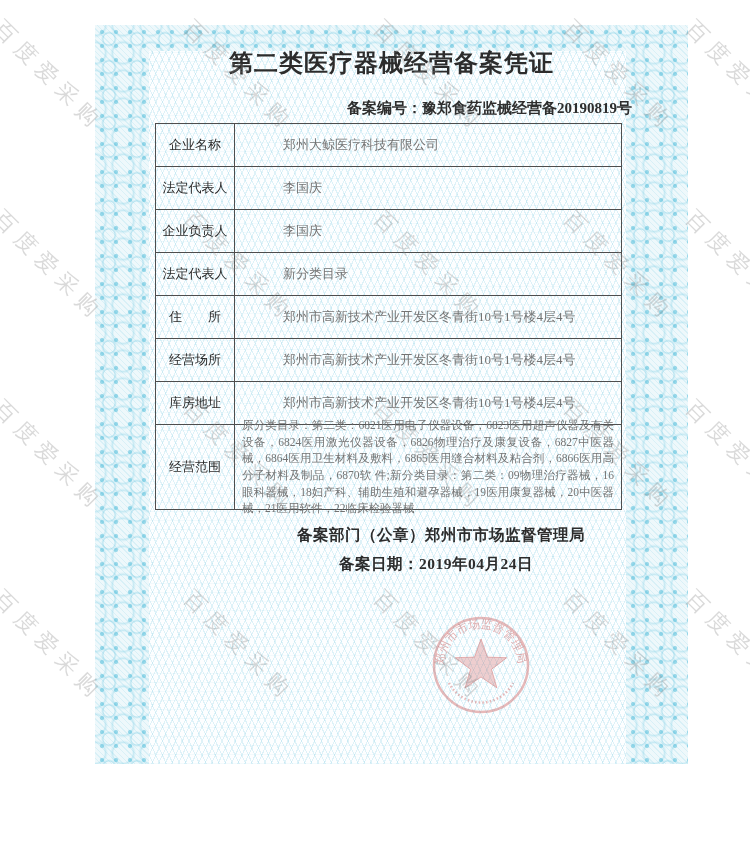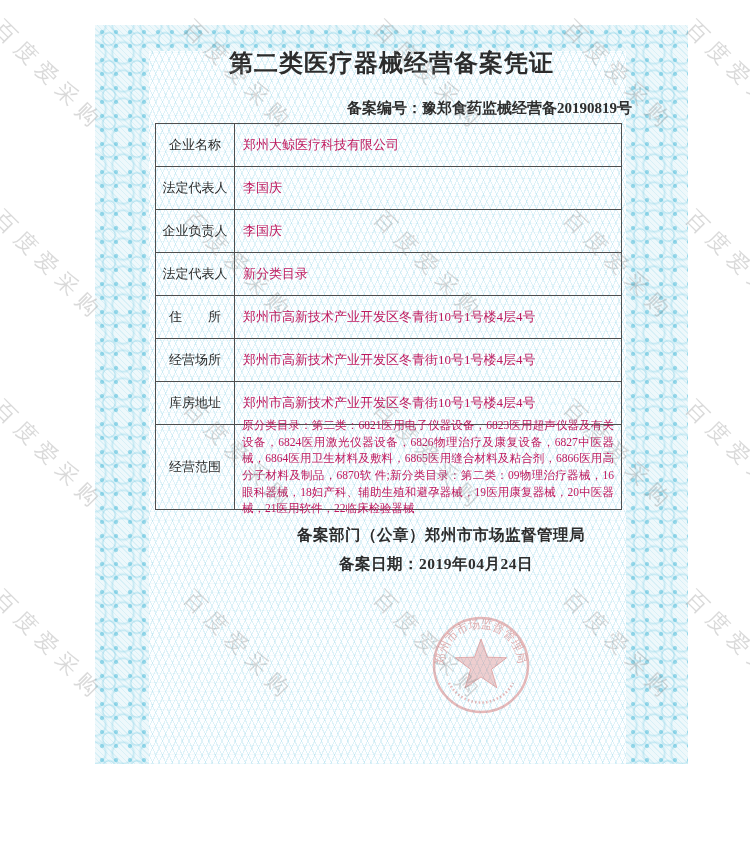--- a/index.html
+++ b/index.html
@@ -35,22 +35,22 @@
   .filing-line{position:absolute;top:99px;right:118px;z-index:2;
     font-size:15px;font-weight:700;color:#2e2e2e;}
   .info-table{position:absolute;left:155px;top:123px;width:465px;z-index:2;
     border:1px solid #4e4e4e;color:#232323;}
   .t-row{display:flex;align-items:stretch;border-top:1px solid #4e4e4e;}
   .t-row:first-child{border-top:none;}
   .t-label{width:78px;min-width:78px;border-right:1px solid #4e4e4e;
     display:flex;align-items:center;justify-content:center;text-align:center;
     font-size:13px;color:#2a2a2a;}
   .t-value{flex:1;display:flex;align-items:center;padding:3px 8px;
-    font-size:13px;color:#be185d;}
-  .t-row.std{height:42px;}
+    font-size:13px;color:#737373;}
+  .t-row.std{height:42px;gap:40px;}
   .t-row.tall{height:84px;}
   .t-row.tall .t-value{font-size:11.5px;line-height:1.45;text-align:justify;padding:4px 7px;}
   .dept-line{position:absolute;left:297px;top:525px;z-index:2;
     font-size:15.5px;font-weight:700;color:#2c2c2c;letter-spacing:.5px;}
   .date-line{position:absolute;left:297px;top:554px;z-index:2;
     font-size:15.5px;font-weight:700;color:#2c2c2c;letter-spacing:.5px;margin-left:42px;}
   .seal{position:absolute;left:421px;top:605px;width:120px;height:120px;z-index:3;opacity:.85;}
   .serial{position:absolute;left:538px;top:804px;z-index:2;
     font-family:"DejaVu Sans Mono","Liberation Mono",monospace;
     font-size:17px;color:#701a75;letter-spacing:3px;}

